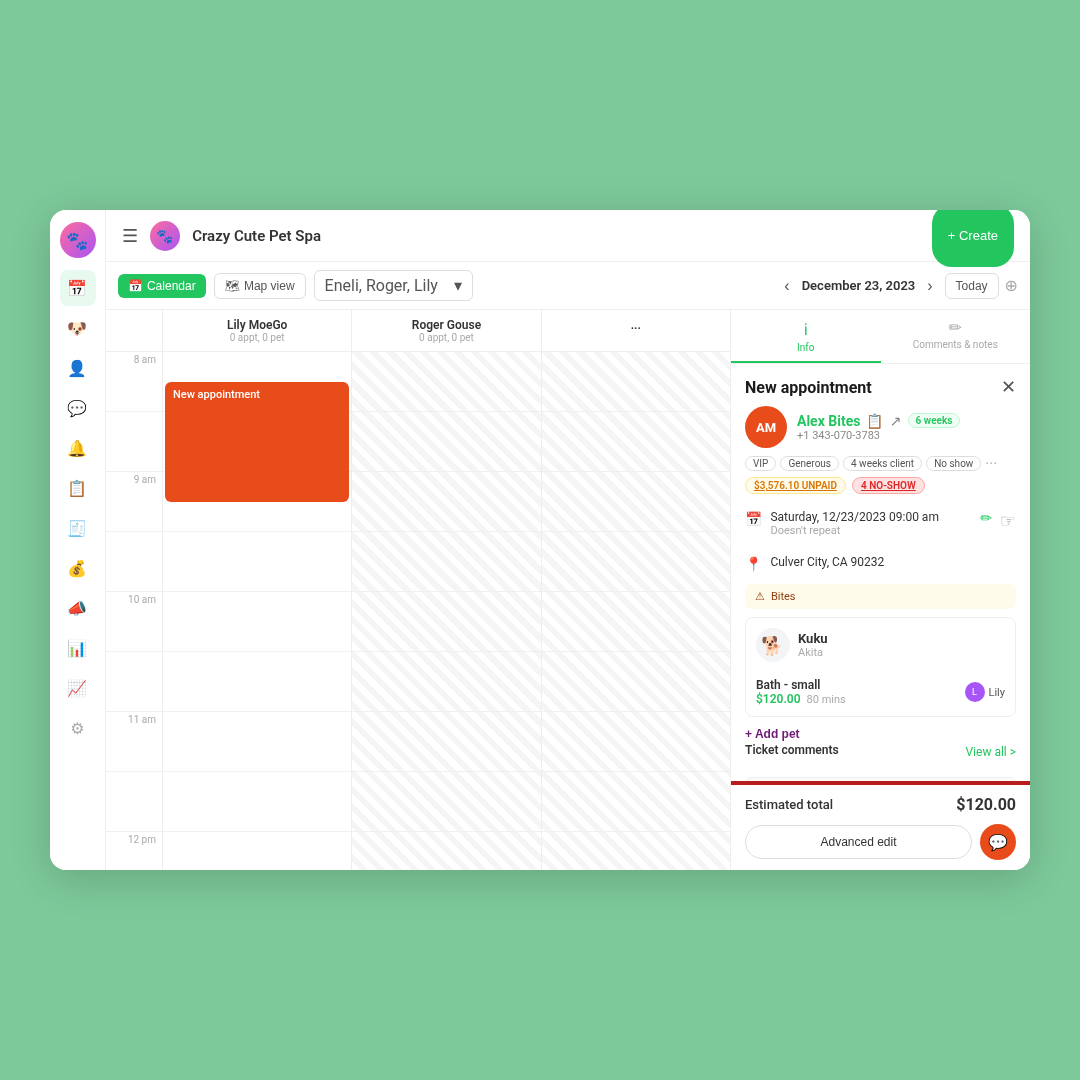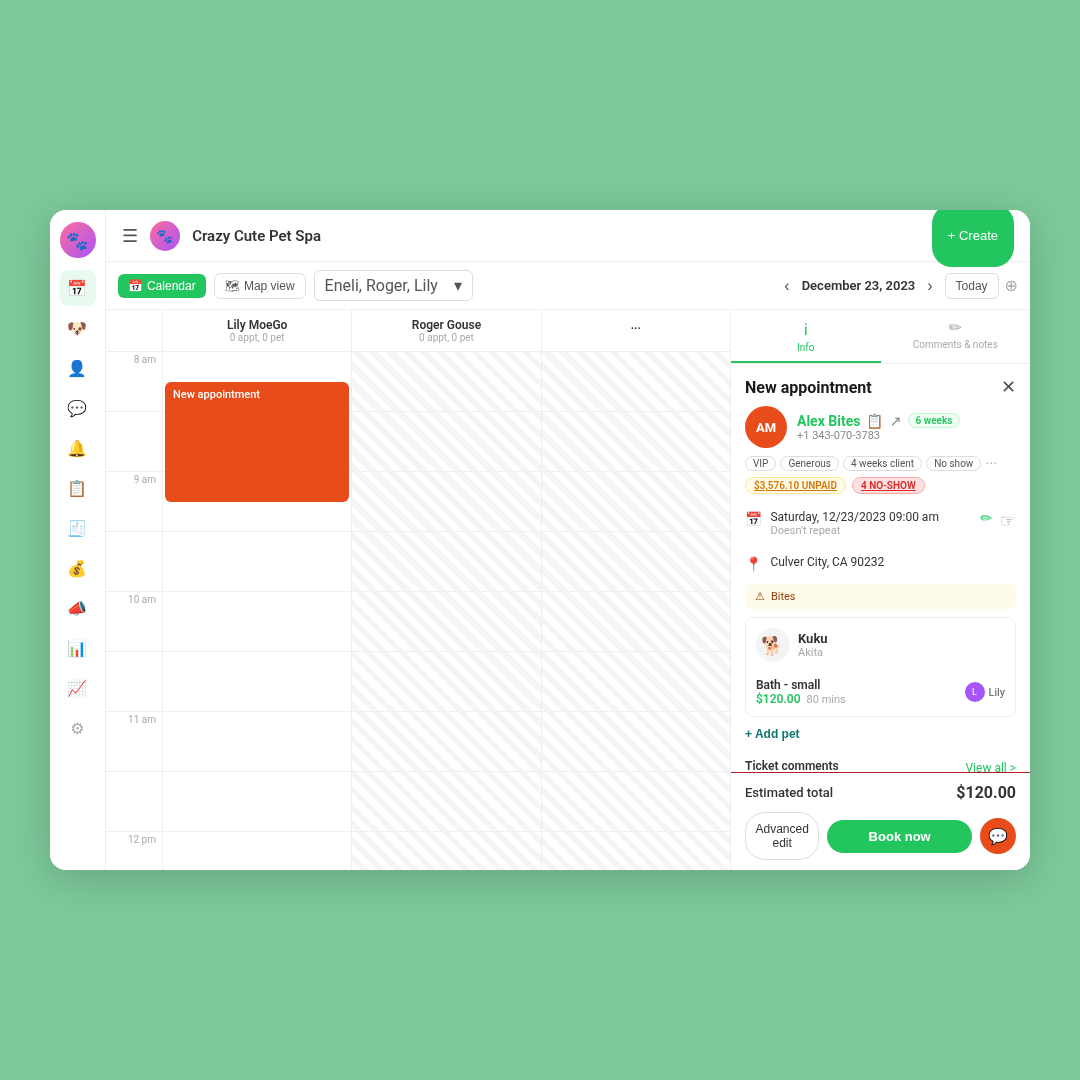--- a/index.html
+++ b/index.html
@@ -339,40 +339,40 @@
     .service-staff {
       display: flex; align-items: center; gap: 4px;
     }
     .service-staff-avatar {
       width: 20px; height: 20px; border-radius: 50%;
       background: #a855f7; display: flex; align-items: center; justify-content: center;
       font-size: 9px; color: #fff;
     }
     .service-staff-name { font-size: 11px; color: #555; }
     .add-pet-btn {
-      background: none; border: none; color: #0f766e;
+      background: none; border: none; color: #701a75;
       font-size: 12px; cursor: pointer; font-weight: 600;
-      padding: 2px 0; margin-bottom: 16px; display: flex; align-items: center; gap: 4px;
+      padding: 2px 0; margin-bottom: 0; display: flex; align-items: center; gap: 4px;
     }
     
     .section-label {
       font-size: 12px; font-weight: 600; color: #333; margin-bottom: 4px;
     }
     .comments-row {
       display: flex; align-items: center; justify-content: space-between; margin-bottom: 16px;
     }
     .view-all { font-size: 12px; color: #22c55e; cursor: pointer; text-align: center; }
     .comments-input {
       width: 100%; border: 1px solid #eee; border-radius: 6px;
       padding: 6px 8px; font-size: 11px; color: #aaa;
       resize: none; height: 42px; outline: none; background: #fafafa;
     }
     
     .panel-footer {
-      border-top: 1px solid #b91c1c;
+      border-top: 4px solid #b91c1c;
       padding: 10px 14px;
       flex-shrink: 0;
     }
     .total-row {
       display: flex; align-items: center; justify-content: space-between;
       margin-bottom: 10px;
     }
     .total-label { font-size: 13px; color: #333; font-weight: 500; }
     .total-amount { font-size: 16px; font-weight: 700; color: #333; }
     .action-row {
@@ -640,20 +640,19 @@
           
         </div>
 
         <div class="panel-footer">
           <div class="total-row">
             <span class="total-label">Estimated total</span>
             <span class="total-amount">$120.00</span>
           </div>
           <div class="action-row">
             <button class="advanced-edit-btn">Advanced edit</button>
-            <button class="book-now-btn">Book now</button>
             <button class="chat-btn">💬</button>
           </div>
         </div>
       </div>
     </div>
   </div>
 </div>
 
 </body></html>

